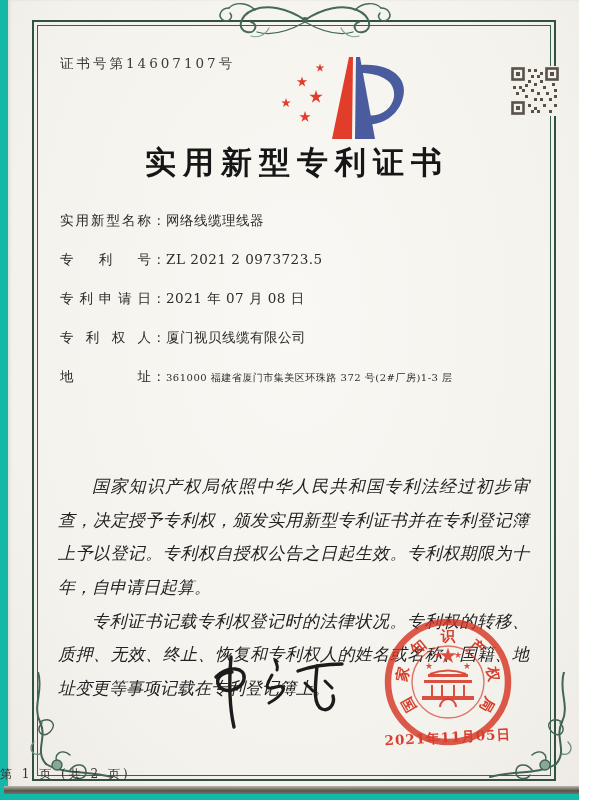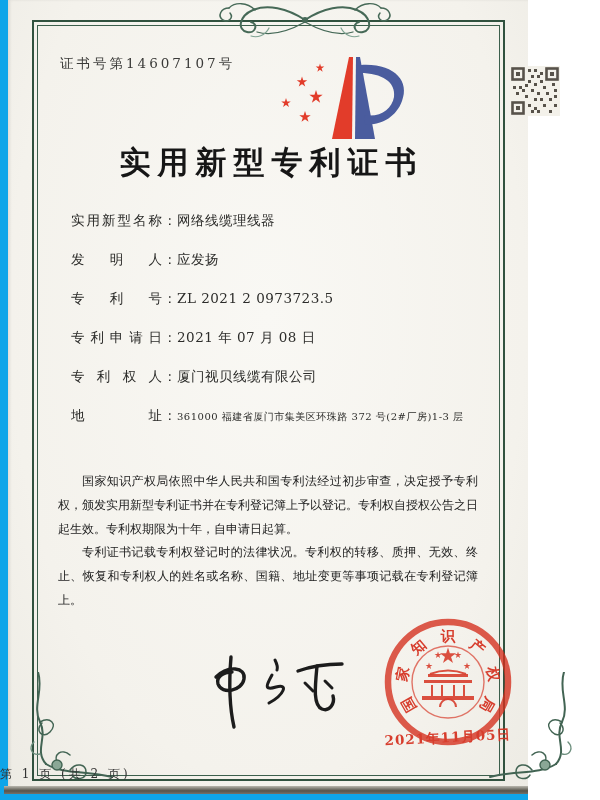--- a/index.html
+++ b/index.html
@@ -1,38 +1,38 @@
 <!DOCTYPE html>
 <html><head>
 <meta charset="utf-8">
 <style>
   html,body{margin:0;padding:0;background:#ffffff;width:600px;height:800px;overflow:hidden;
     font-family:"DejaVu Serif","Liberation Serif",serif;}
-  .stage{position:relative;width:528px;height:800px;background:#0ea5e9;}
+  .stage{position:relative;width:579px;height:800px;background:#14b8a6;}
   .paper{position:absolute;left:8px;top:0;right:0;bottom:12px;
     background:radial-gradient(ellipse at 50% 40%, #f9f8f4 0%, #f4f2ec 70%, #edebe4 100%);
     box-shadow:inset 2px 0 3px rgba(0,0,0,.08);}
   .page-edge-bottom{position:absolute;left:4px;right:0;top:786px;height:8px;
     background:linear-gradient(#b9b7ae,#55534a 60%,#74726a);}
   .frame{position:absolute;left:32px;top:20px;right:23px;bottom:19px;border:2px solid #31523f;}
   .frame-inner{position:absolute;inset:3px;border:1px solid #3c5f4c;}
   .ornament{position:absolute;pointer-events:none;}
   .cert-no{position:absolute;left:60px;top:55px;font-size:13.5px;color:#3a3a38;letter-spacing:3px;}
   .qr{position:absolute;left:510px;top:66px;width:50px;height:50px;}
   .logo{position:absolute;left:252px;top:52px;width:165px;height:92px;}
   .title{position:absolute;left:15px;right:0;top:142px;text-align:center;font-size:31px;
     font-weight:600;color:#161616;letter-spacing:7px;}
   .fields{position:absolute;left:60px;top:212px;right:40px;}
   .frow{position:relative;height:17px;margin-bottom:22px;font-size:13.5px;color:#2c2c2a;white-space:nowrap;}
-  .flabel{display:inline-block;width:92px;text-align:justify;text-align-last:justify;letter-spacing:1px;margin-left:11px;}
+  .flabel{display:inline-block;width:92px;text-align:justify;text-align-last:justify;letter-spacing:1px;}
   .fcolon{display:inline-block;width:14px;}
   .fvalue{letter-spacing:.5px;}
   .pair2{position:absolute;left:300px;top:0;}
-  .body-text{position:absolute;left:58px;right:50px;top:470px;font-size:12px;color:#222;
-    line-height:1.98;text-align:justify;}
+  .body-text{position:absolute;left:58px;right:50px;top:470px;font-size:17px;color:#222;
+    line-height:1.98;text-align:justify;font-style:italic;}
   .body-text p{margin:0;text-indent:2em;}
   .signer{position:absolute;left:60px;top:682px;font-size:16px;color:#222;letter-spacing:4px;line-height:1.9;}
   .signature{position:absolute;left:178px;top:645px;width:190px;height:100px;}
   .seal{position:absolute;left:372px;top:608px;width:156px;height:166px;opacity:.93;}
   .footer{position:absolute;left:0;right:0;top:766px;text-align:left;font-size:12px;
     color:#333;letter-spacing:3px;}
 </style>
 </head>
 <body>
 
@@ -160,23 +160,20 @@
     </g>
   </svg>
 
   <div class="title">实用新型专利证书</div>
 
   <div class="fields">
     <div class="frow">
       <span class="flabel">实用新型名称</span><span class="fcolon">：</span><span class="fvalue">网络线缆理线器</span>
     </div>
     <div class="frow">
-      <span class="flabel">发明人</span><span class="fcolon">：</span><span class="fvalue">应发扬</span>
-    </div>
-    <div class="frow">
       <span class="flabel">专利号</span><span class="fcolon">：</span><span class="fvalue">ZL 2021 2 0973723.5</span>
     </div>
     <div class="frow">
       <span class="flabel">专利申请日</span><span class="fcolon">：</span><span class="fvalue">2021 年 07 月 08 日</span>
     </div>
     <div class="frow">
       <span class="flabel">专利权人</span><span class="fcolon">：</span><span class="fvalue">厦门视贝线缆有限公司</span>
     </div>
     <div class="frow">
       <span class="flabel">地址</span><span class="fcolon">：</span><span class="fvalue" style="font-size:10px">361000 福建省厦门市集美区环珠路 372 号(2#厂房)1-3 层</span>

